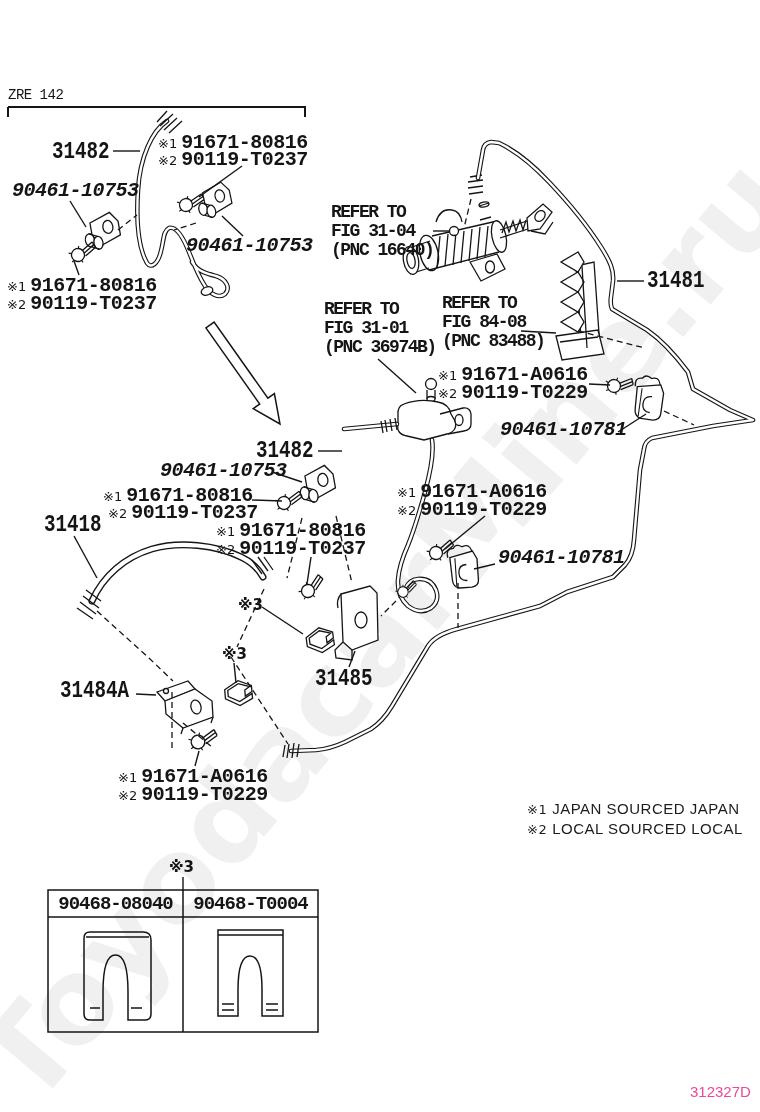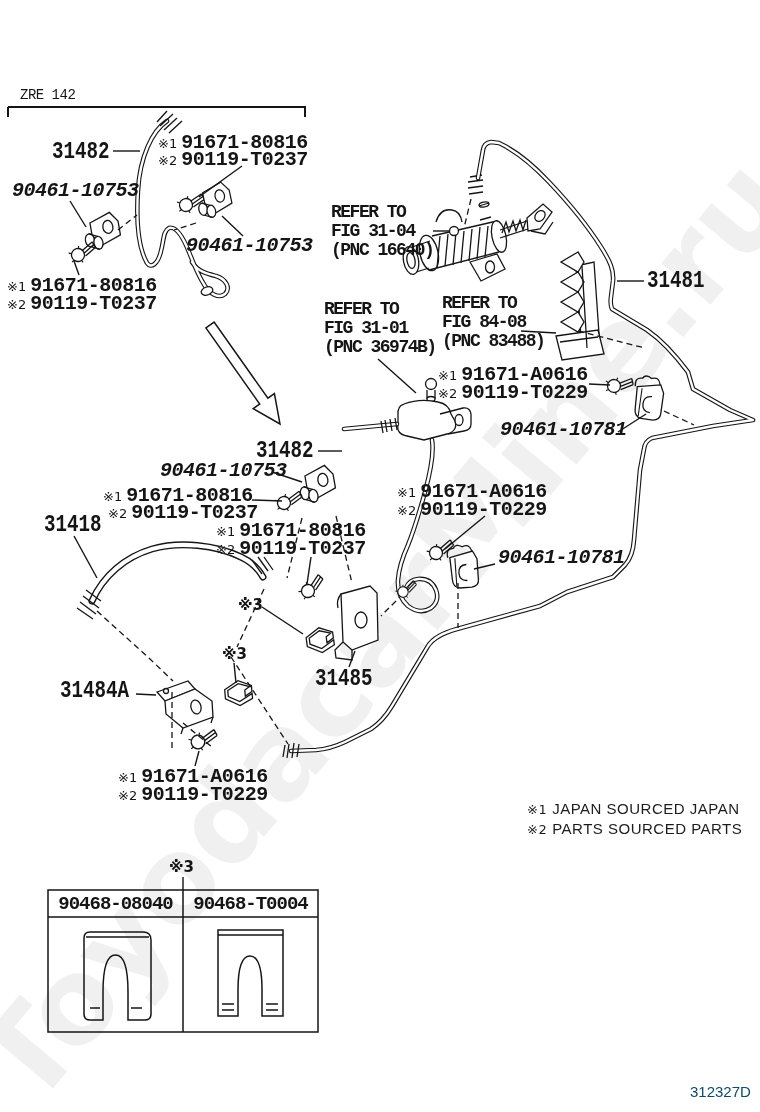--- a/index.html
+++ b/index.html
@@ -11,21 +11,21 @@
   .pn{position:absolute;white-space:nowrap;display:flex;align-items:baseline;gap:4px;}
   .pn .mark{font:13px "DejaVu Sans",sans-serif;}
   .pn .num{font:bold 20px "Liberation Mono",monospace;letter-spacing:-.5px;}
   .solo .num{letter-spacing:-.5px;font-style:italic;}
   .refer{position:absolute;font:bold 18px "Liberation Mono",monospace;letter-spacing:-1.5px;line-height:19px;}
   .mark3{position:absolute;font:bold 15px "DejaVu Sans",sans-serif;}
   .small{font:14px "Liberation Mono",monospace;letter-spacing:-.5px;}
   .legend-line{position:absolute;font:15px "Liberation Sans",sans-serif;letter-spacing:.5px;color:#1c1c1c;
                display:flex;align-items:baseline;gap:5px;}
   .legend-line .mark{font:13px "DejaVu Sans",sans-serif;}
-  .docnum{position:absolute;font:15px "Liberation Sans",sans-serif;color:#0c4a6e;}
+  .docnum{position:absolute;font:15px "Liberation Sans",sans-serif;color:#ec4899;}
   .thead{position:absolute;width:133px;text-align:center;font:bold 19px "Liberation Mono",monospace;letter-spacing:-1px;}
   .watermark{position:absolute;left:-50px;top:1040px;font:bold 118px "DejaVu Sans",sans-serif;
              color:rgba(0,0,0,0.06);transform:rotate(-50deg);transform-origin:0 0;white-space:nowrap;
              pointer-events:none;}
 </style>
 </head>
 <body>
 
 <div id="stage">
 
@@ -248,21 +248,21 @@
     <g stroke="#151515" fill="none" stroke-width="1.5">
       <path d="M84,938 Q84,932 90,932 L143,932 Q151,932 151,940 L151,1014 Q151,1020 145,1020 L128,1020 L128,992 Q128,955 115.5,955 Q103,955 103,992 L103,1020 L90,1020 Q84,1020 84,1014 Z"></path>
       <path d="M86,937 L149,937 M90,1008 L100,1008 M131,1008 L142,1008"></path>
     </g>
     <g stroke="#151515" fill="none" stroke-width="1.5">
       <path d="M218,930 L283,930 L283,1016 L262,1016 L262,990 Q262,956 250,956 Q238,956 238,990 L238,1016 L218,1016 Z"></path>
       <path d="M218,935 L283,935 M222,1004 L234,1004 M222,1010 L234,1010 M266,1004 L278,1004 M266,1010 L278,1010"></path>
     </g>
   </svg>
 
-  <div class="txt small" style="left:20px;top:87px">ZRE 142</div>
+  <div class="txt small" style="left:8px;top:87px">ZRE 142</div>
 
   <div class="txt big" style="left:52px;top:138px">31482</div>
 
   <div class="pn" style="left:158px;top:131px">
     <span class="mark">※1</span>
     <span class="num">91671-80816</span>
   </div>
   <div class="pn" style="left:158px;top:148px">
     <span class="mark">※2</span>
     <span class="num">90119-T0237</span>
@@ -368,21 +368,21 @@
     <span class="mark">※2</span>
     <span class="num">90119-T0229</span>
   </div>
 
   <div class="legend-line" style="left:527px;top:800px">
     <span class="mark">※1</span>
     <span>JAPAN SOURCED JAPAN</span>
   </div>
   <div class="legend-line" style="left:527px;top:820px">
     <span class="mark">※2</span>
-    <span>PARTS SOURCED PARTS</span>
+    <span>LOCAL SOURCED LOCAL</span>
   </div>
 
   <div class="mark3" style="left:169px;top:858px">※3</div>
 
   <div class="thead" style="left:49px;top:893px">90468-08040</div>
   <div class="thead" style="left:184px;top:893px">90468-T0004</div>
 
   <div class="docnum" style="left:690px;top:1083px">312327D</div>
 
 </div>

